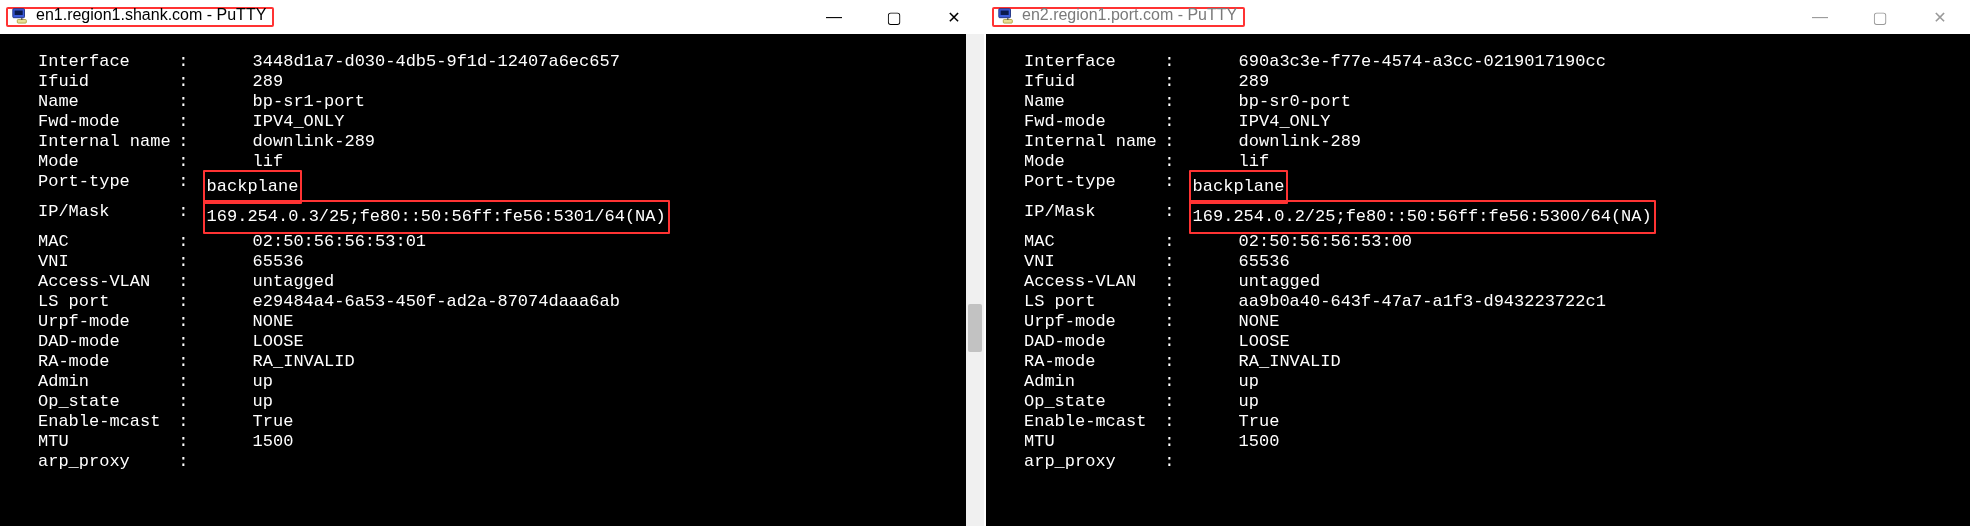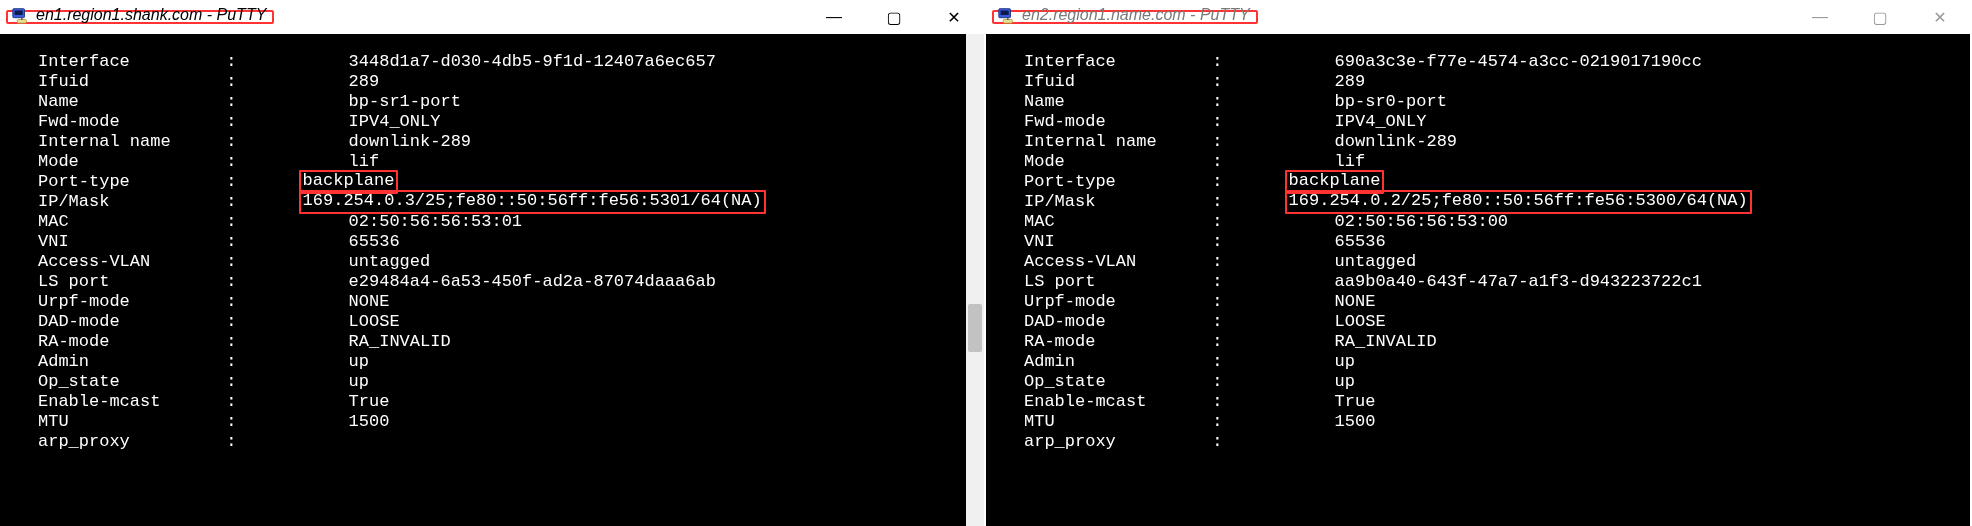--- a/index.html
+++ b/index.html
@@ -14,21 +14,21 @@
   .titlebar {
     height: 34px;
     display: flex; align-items: center; justify-content: space-between;
     background: #fff;
     padding: 0 0 0 6px;
     font-size: 16px;
     color: #000;
   }
   .titlebar.inactive .title-wrap { color: #7a7a7a; }
   .title-left { display: flex; align-items: center; position: relative; }
-  .title-wrap { display: inline-flex; align-items: center; height: 14px; padding: 0 6px 4px 2px; font-style: italic; }
+  .title-wrap { display: inline-flex; align-items: center; height: 20px; padding: 0 6px 4px 2px; }
   .title-wrap.hl { border: 2px solid #ff3333; border-radius: 2px; }
   .putty-icon { width: 20px; height: 20px; margin-right: 6px; display: inline-flex; align-items: center; justify-content: center; }
   .controls { display: flex; align-items: stretch; height: 100%; }
   .controls .btn {
     width: 60px; height: 34px;
     display: flex; align-items: center; justify-content: center;
     font-size: 16px; color: #000;
   }
   .controls.inactive .btn { color: #9a9a9a; }
   .terminal {
@@ -36,25 +36,25 @@
     background: #000;
     color: #fff;
     font-family: "Consolas","Courier New",monospace;
     font-size: 17px;
     line-height: 20px;
     padding: 18px 0 0 38px;
     position: relative;
     overflow: hidden;
     white-space: pre;
   }
-  .row { display: flex; gap: 48px; }
+  .row { display: flex; }
   .label { display: inline-block; width: 130px; }
   .colon { display: inline-block; margin: 0 6px 0 0; }
   .val { display: inline-block; margin-left: 48px; }
-  .hlred { border: 2px solid #ff3333; border-radius: 1px; padding: 0 2px; margin: -2px 0 -2px -2px; display: inline-block; line-height: 18px; }
+  .hlred { border: 2px solid #ff3333; border-radius: 1px; padding: 6px 2px; margin: -2px 0 -2px -2px; display: inline-block; line-height: 18px; }
   .scrollbar {
     position: absolute;
     right: 0; top: 0; bottom: 0;
     width: 18px;
     background: #f0f0f0;
   }
   .scrollthumb {
     position: absolute;
     left: 2px; right: 2px;
     top: 270px; height: 48px;
@@ -95,21 +95,21 @@
         <div class="title-left">
           <div class="title-wrap hl">
             <span class="putty-icon">
 <svg viewBox="0 0 20 20" width="18" height="18">
   <rect x="2" y="3" width="13" height="10" rx="1" fill="#3b5bdb" stroke="#1c2f80" stroke-width="1"></rect>
   <rect x="4" y="5" width="9" height="5" fill="#0b1a4f"></rect>
   <rect x="7" y="15" width="10" height="4" rx="1" fill="#e8e094" stroke="#b0a040" stroke-width="1"></rect>
   <line x1="12" y1="13" x2="12" y2="15.5" stroke="#555" stroke-width="1.4"></line>
 </svg>
             </span>
-            <span>en2.region1.name.com - PuTTY</span>
+            <span>en2.region1.port.com - PuTTY</span>
           </div>
         </div>
         <div class="controls inactive">
           <div class="btn">—</div>
           <div class="btn">▢</div>
           <div class="btn">✕</div>
         </div>
       </div>
       <div class="terminal"><div class="row"><span class="label">Interface    </span><span class="colon"> : </span><span class="val">690a3c3e-f77e-4574-a3cc-0219017190cc</span></div><div class="row"><span class="label">Ifuid        </span><span class="colon"> : </span><span class="val">289</span></div><div class="row"><span class="label">Name         </span><span class="colon"> : </span><span class="val">bp-sr0-port</span></div><div class="row"><span class="label">Fwd-mode     </span><span class="colon"> : </span><span class="val">IPV4_ONLY</span></div><div class="row"><span class="label">Internal name</span><span class="colon"> : </span><span class="val">downlink-289</span></div><div class="row"><span class="label">Mode         </span><span class="colon"> : </span><span class="val">lif</span></div><div class="row"><span class="label">Port-type    </span><span class="colon"> : </span><span class="hlred">backplane</span></div><div class="row"><span class="label">IP/Mask      </span><span class="colon"> : </span><span class="hlred">169.254.0.2/25;fe80::50:56ff:fe56:5300/64(NA)</span></div><div class="row"><span class="label">MAC          </span><span class="colon"> : </span><span class="val">02:50:56:56:53:00</span></div><div class="row"><span class="label">VNI          </span><span class="colon"> : </span><span class="val">65536</span></div><div class="row"><span class="label">Access-VLAN  </span><span class="colon"> : </span><span class="val">untagged</span></div><div class="row"><span class="label">LS port      </span><span class="colon"> : </span><span class="val">aa9b0a40-643f-47a7-a1f3-d943223722c1</span></div><div class="row"><span class="label">Urpf-mode    </span><span class="colon"> : </span><span class="val">NONE</span></div><div class="row"><span class="label">DAD-mode     </span><span class="colon"> : </span><span class="val">LOOSE</span></div><div class="row"><span class="label">RA-mode      </span><span class="colon"> : </span><span class="val">RA_INVALID</span></div><div class="row"><span class="label">Admin        </span><span class="colon"> : </span><span class="val">up</span></div><div class="row"><span class="label">Op_state     </span><span class="colon"> : </span><span class="val">up</span></div><div class="row"><span class="label">Enable-mcast </span><span class="colon"> : </span><span class="val">True</span></div><div class="row"><span class="label">MTU          </span><span class="colon"> : </span><span class="val">1500</span></div><div class="row"><span class="label">arp_proxy    </span><span class="colon"> : </span><span class="val"></span></div></div>
     </div>

